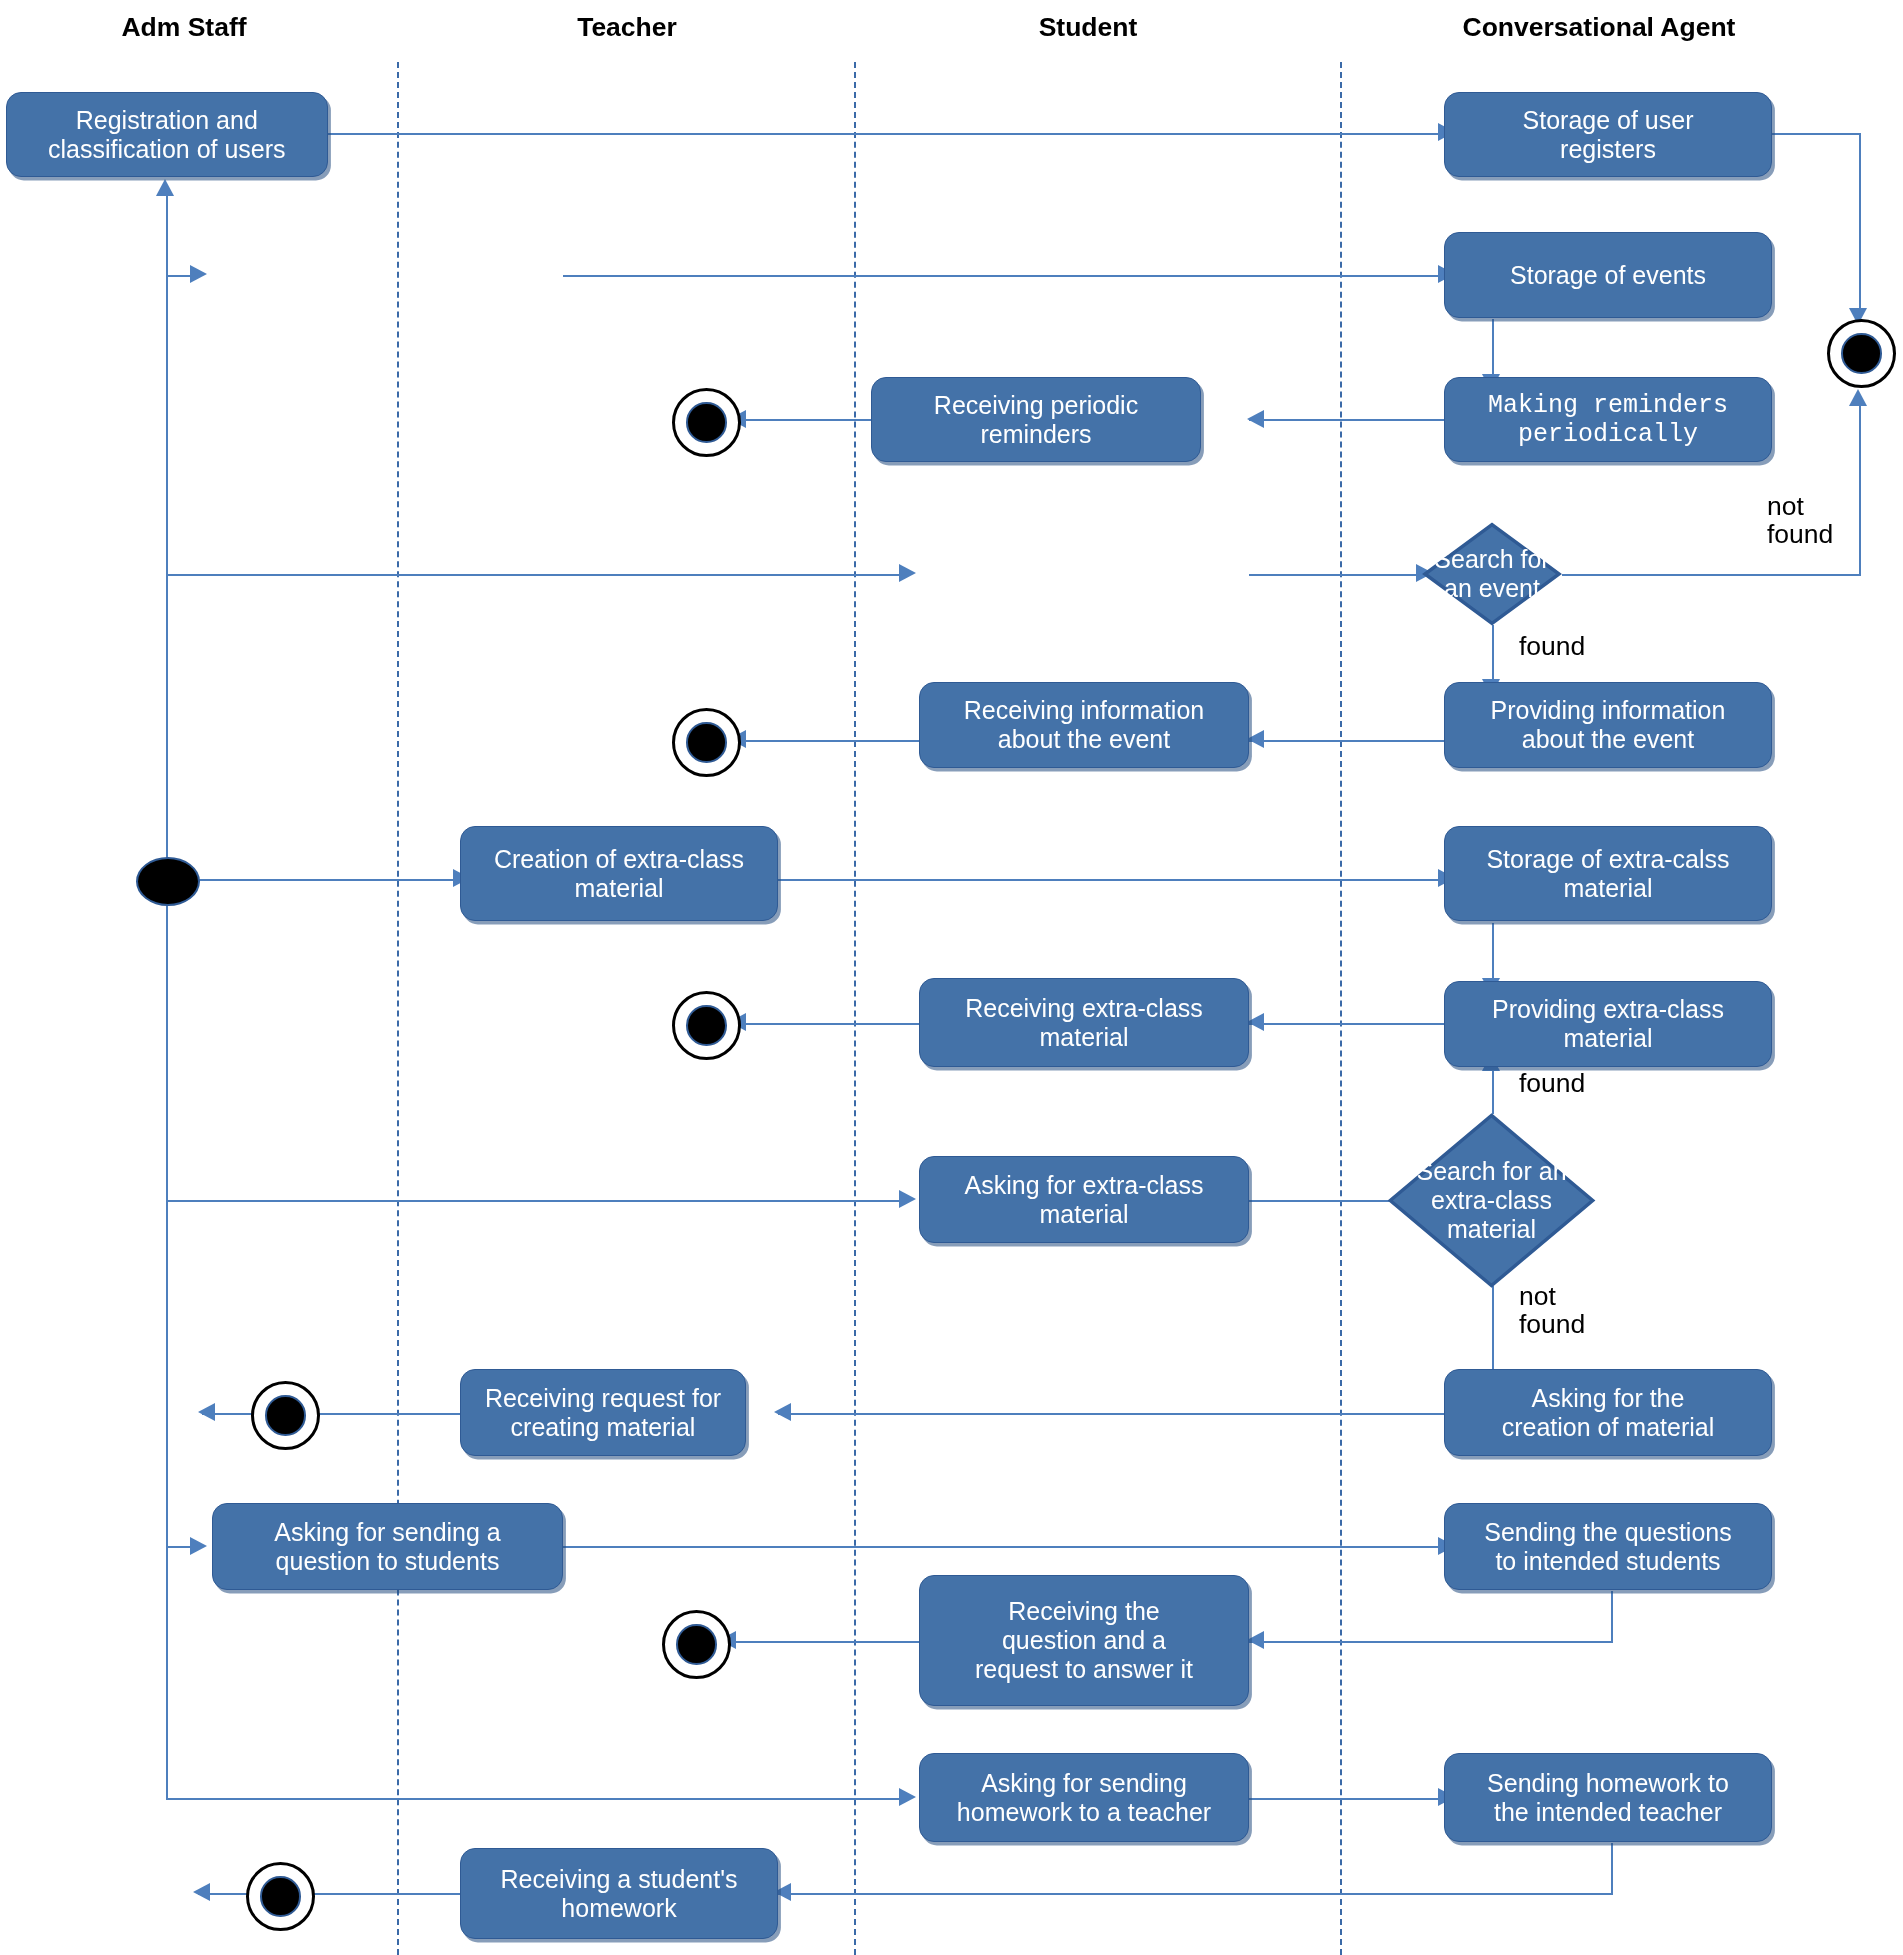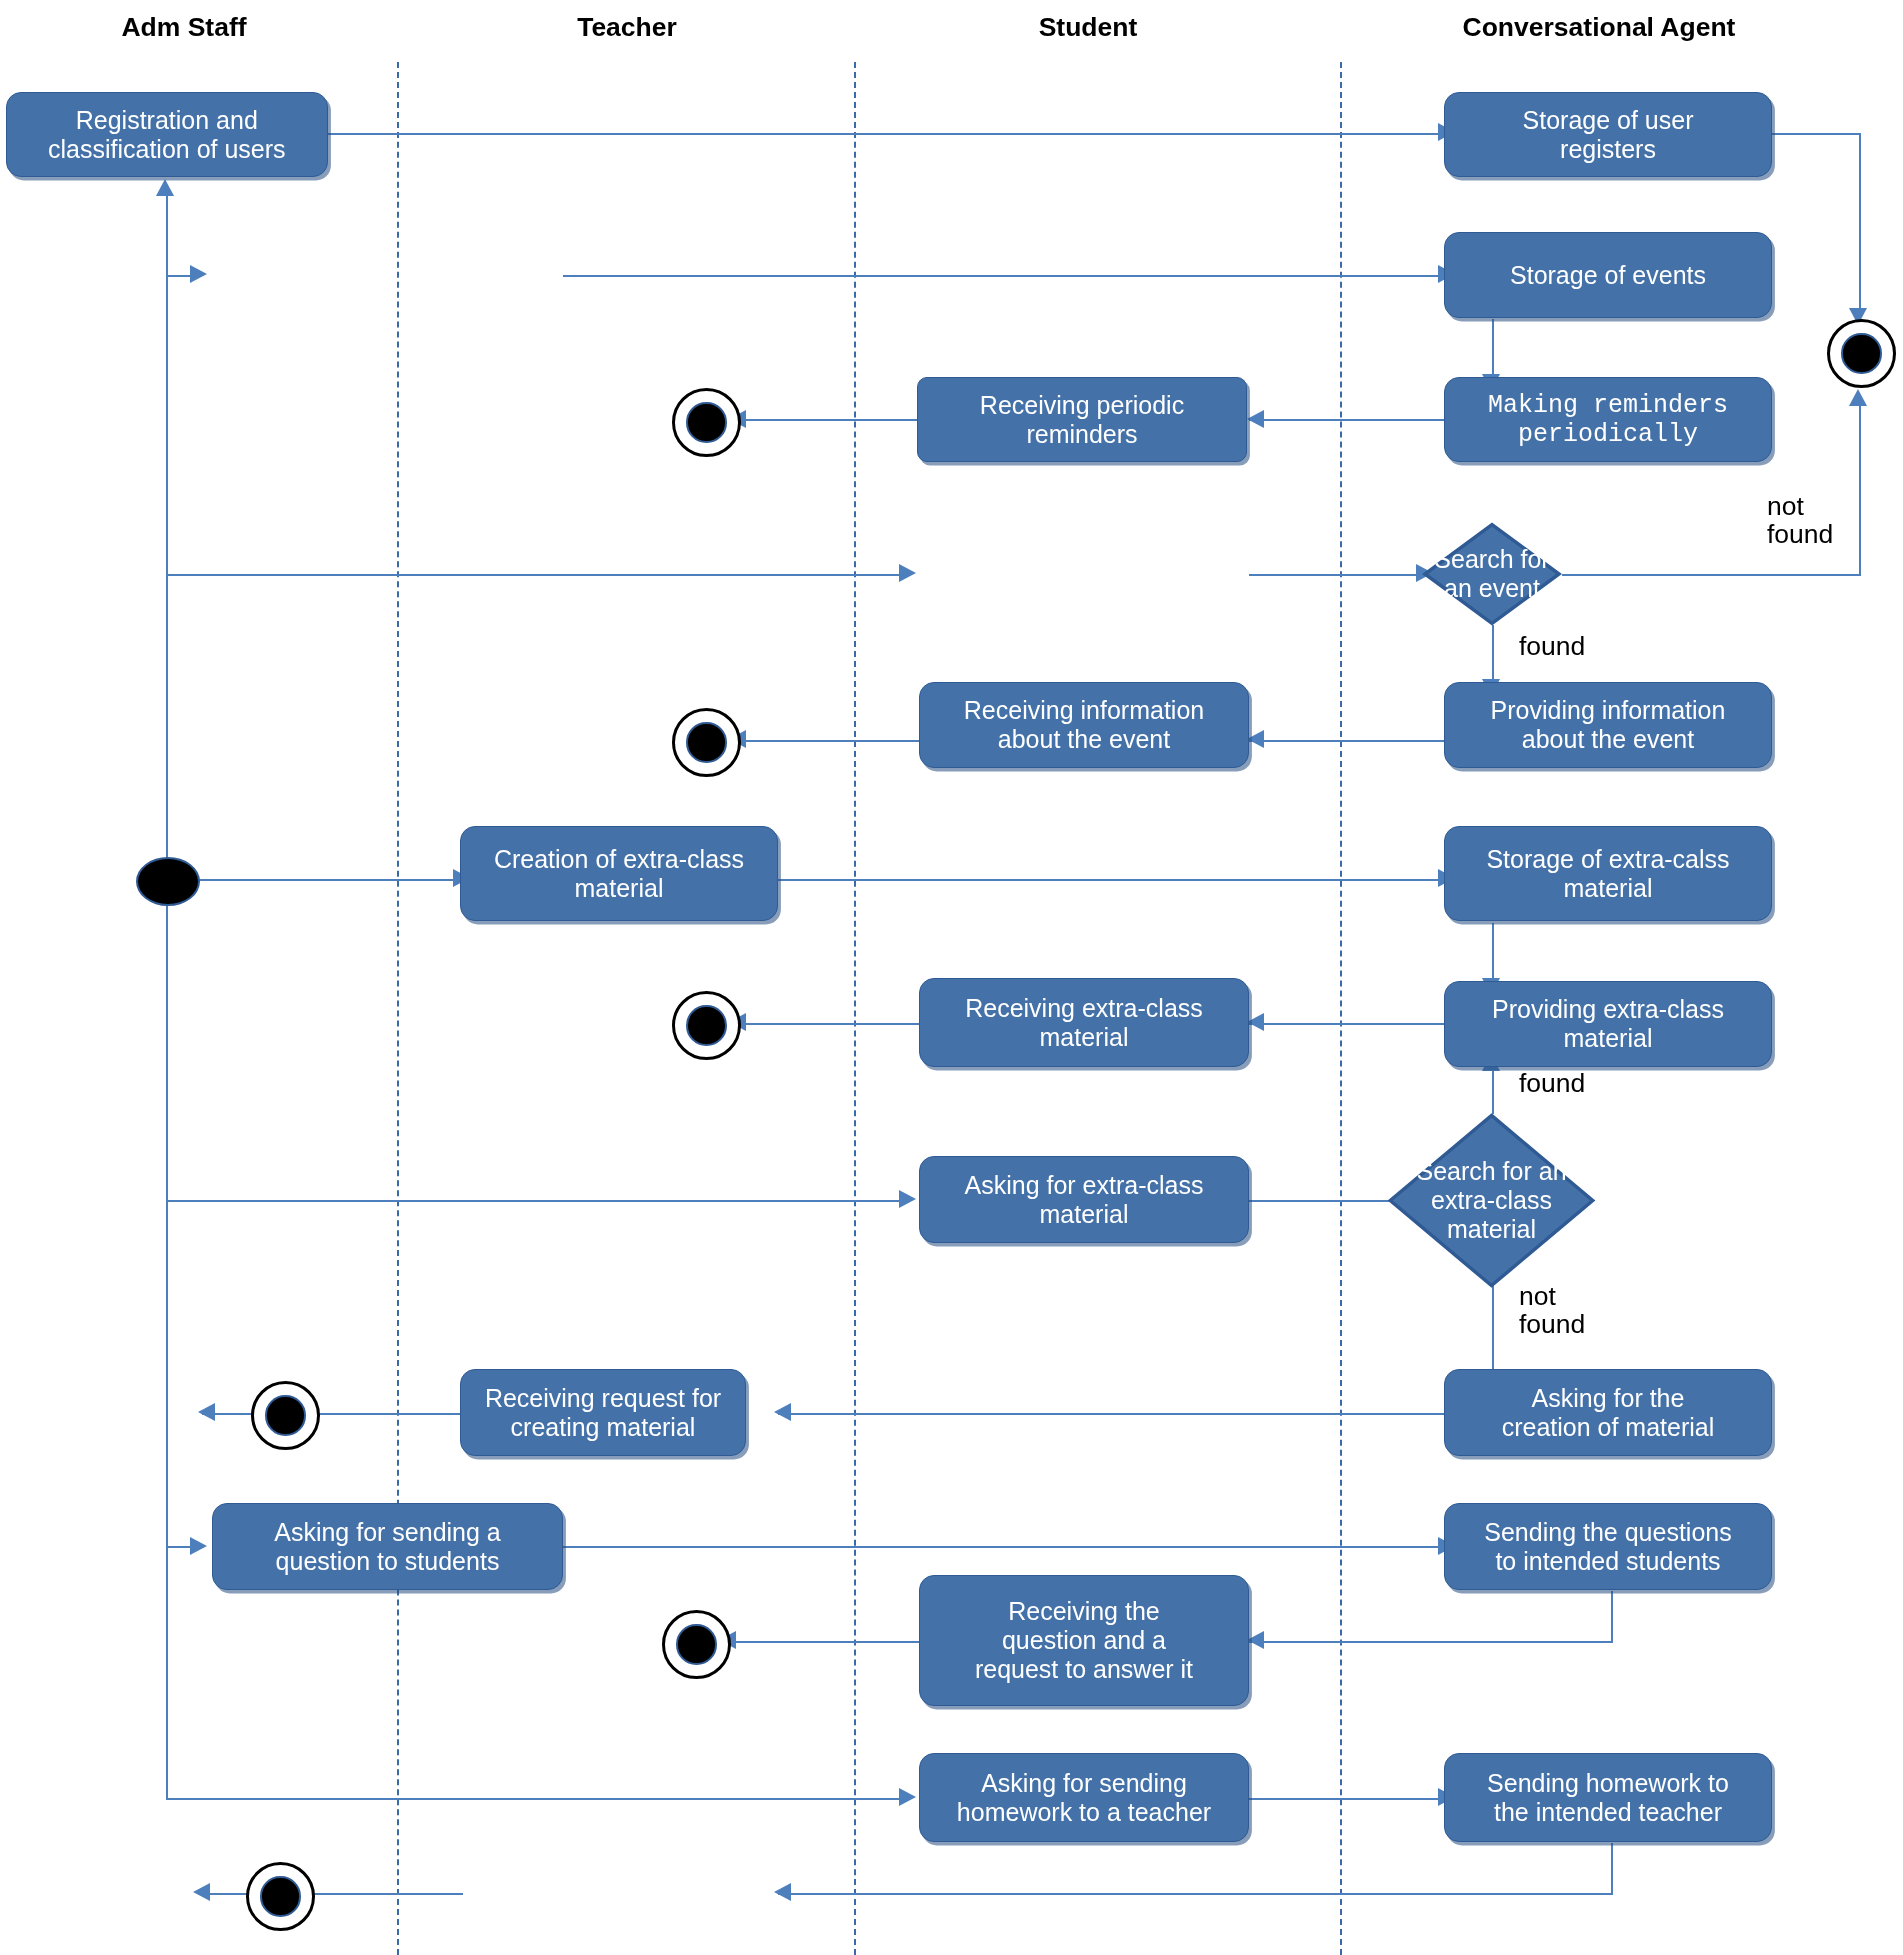--- a/index.html
+++ b/index.html
@@ -191,21 +191,21 @@
   </div>
 
   <div class="act" style="left:1444px;top:232px;width:328px;height:86px;">
     <span>Storage of events</span>
   </div>
 
   <div class="act" style="left:1444px;top:377px;width:328px;height:85px;font-family:Liberation Mono, monospace;">
     <span>Making reminders<br>periodically</span>
   </div>
 
-  <div class="act" style="left:917px;top:377px;width:330px;height:85px;border-radius:10px;">
+  <div class="act" style="left:871px;top:377px;width:330px;height:85px;">
     <span>Receiving periodic<br>reminders</span>
   </div>
 
 
   <div class="act" style="left:1444px;top:682px;width:328px;height:86px;">
     <span>Providing information<br>about the event</span>
   </div>
 
   <div class="act" style="left:919px;top:682px;width:330px;height:86px;">
     <span>Receiving information<br>about the event</span>
@@ -252,20 +252,23 @@
   </div>
 
   <div class="act" style="left:919px;top:1753px;width:330px;height:89px;">
     <span>Asking for sending<br>homework to a teacher</span>
   </div>
 
   <div class="act" style="left:1444px;top:1753px;width:328px;height:89px;">
     <span>Sending homework to<br>the intended teacher</span>
   </div>
 
+  <div class="act" style="left:460px;top:1848px;width:318px;height:91px;">
+    <span>Receiving a student's<br>homework</span>
+  </div>
 
   <div class="diamond" style="left:1423px;top:523px;width:138px;height:102px;">
     <svg width="138" height="102" viewBox="0 0 240 178" aria-hidden="true">
       <polygon points="120,3 237,89 120,175 3,89" fill="#4472a8" stroke="#2f5a94" stroke-width="6"></polygon>
     </svg>
     <div class="dtext">Search for<br>an event</div>
   </div>
 
   <div class="diamond" style="left:1388px;top:1113px;width:207px;height:175px;">
     <svg width="207" height="175" viewBox="0 0 360 304" aria-hidden="true">

